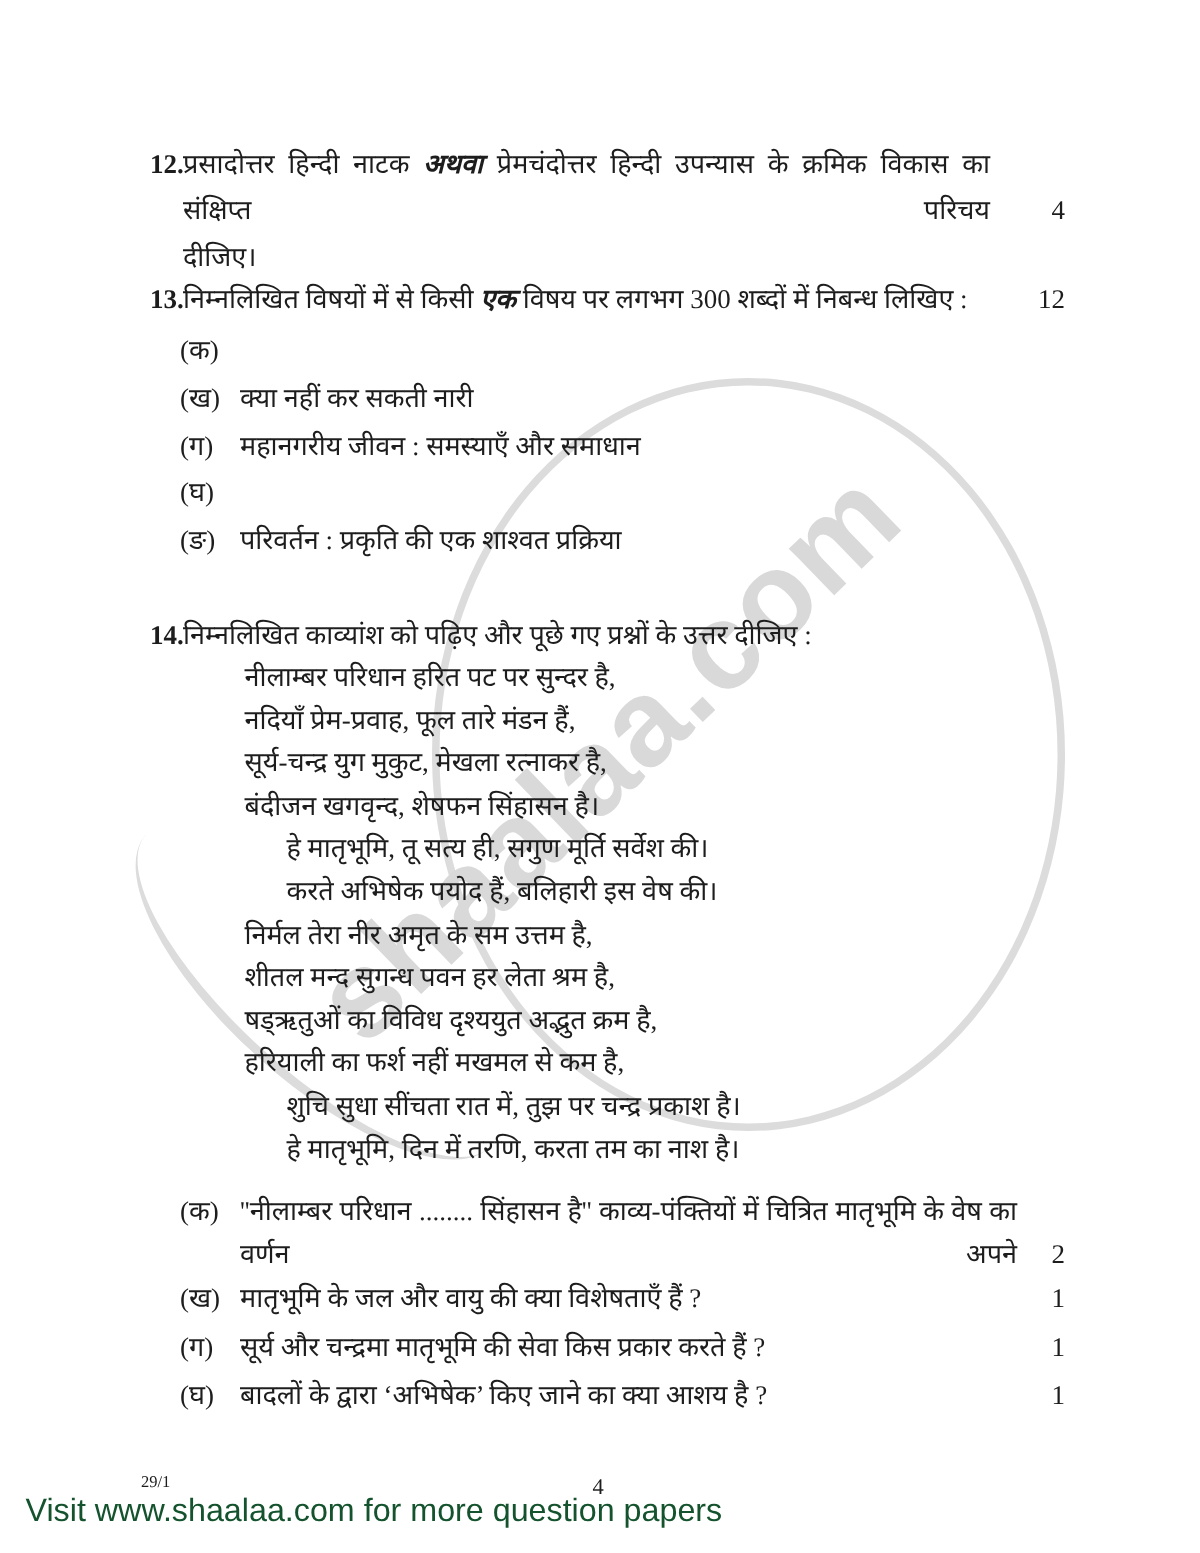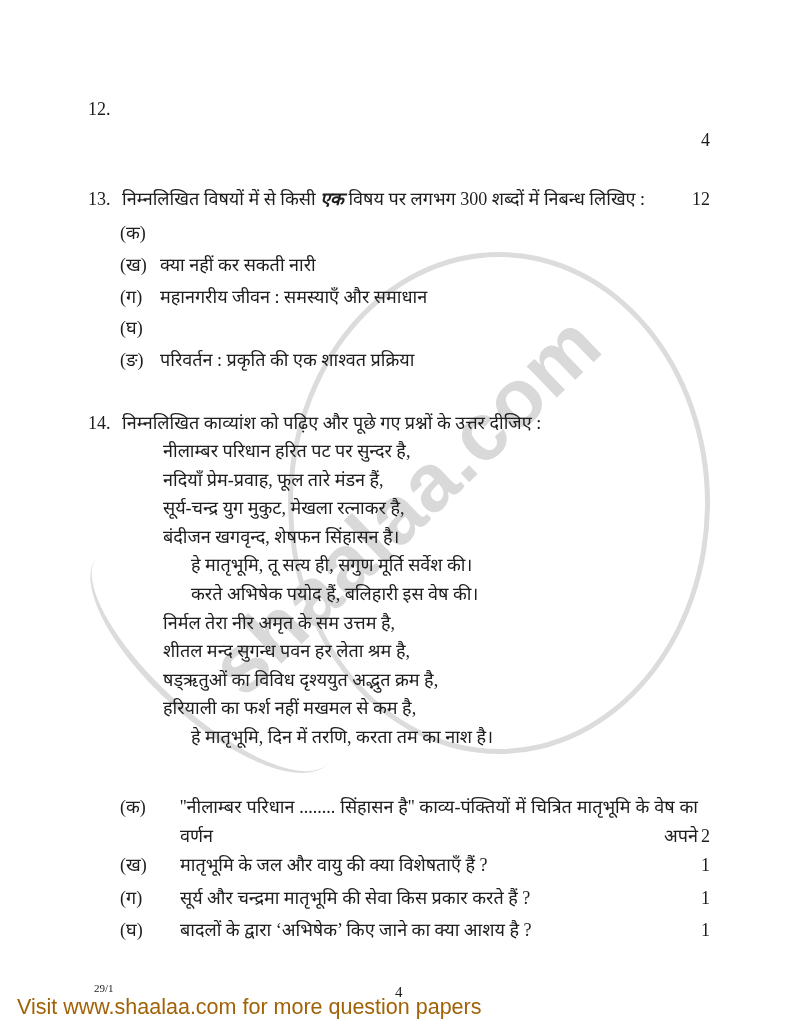--- a/index.html
+++ b/index.html
@@ -24,68 +24,72 @@
     line-height:105px; text-align:center; transform:rotate(-44deg);
     font-family:"Liberation Sans", sans-serif; font-size:82px; font-weight:bold;
     letter-spacing:1px; color:#d9d9d9; white-space:nowrap;
   }
 
   
   .qrow { position:absolute; left:88px; width:622px; line-height:31px; }
   #q12 { top:94px; }
   #q13 { top:184px; }
   #q14 { top:408px; }
-  .qnum { position:absolute; left:0; top:0; font-weight:normal; }
+  .qnum { position:absolute; left:12px; top:0; font-weight:bold; }
   .qbody { margin-left:34px; }
   #q12 .qbody { width:538px; }
   .jline { text-align:justify; text-align-last:justify; }
   .bi { font-weight:bold; font-style:italic; }
   .marks { position:absolute; right:0; top:0; }
   #q12 .marks { top:31px; }
 
   
   .q13-items { position:absolute; left:120px; top:218px; }
   .q13-item { height:31.8px; line-height:31.8px; display:flex; }
   .item-label { width:40px; flex:0 0 40px; }
 
   
   .poem { position:absolute; left:163px; top:437px; line-height:28.6px; }
   .poem .ind { padding-left:28px; }
 
   
   .subq { position:absolute; left:120px; width:590px; line-height:29px; }
   .slabel { position:absolute; left:0; top:0; }
-  .sbody { margin-left:60px; width:518px; }
+  .sbody { margin-left:40px; width:518px; }
   #sq-ka  { top:793px; }
   #sq-kha { top:851px; }
   #sq-ga  { top:884px; }
   #sq-gha { top:916px; }
   #sq-ka .marks { top:29px; }
 
   
   .f-code   { position:absolute; left:94px;  top:982px; font-size:11px; }
   .f-page   { position:absolute; left:395px; top:984px; font-size:15px; }
   .f-banner {
     position:absolute; left:17px; top:995px;
-    font-family:"Liberation Sans", sans-serif; font-size:21.5px; color:#a16207;
+    font-family:"Liberation Sans", sans-serif; font-size:21.5px; color:#14532d;
     white-space:nowrap;
   }
 </style>
 </head>
 <body>
 
 <div class="page">
 
   <div class="wm-ring"></div>
   <div class="wm-paren"></div>
   <div class="wm-text">shaalaa.com</div>
 
   <div class="qrow" id="q12">
     <span class="qnum">12.</span>
     <div class="qbody">
+      <div class="jline">
+        <span>प्रसादोत्तर हिन्दी नाटक </span><span class="bi">अथवा</span><span> प्रेमचंदोत्तर हिन्दी उपन्यास के क्रमिक विकास का संक्षिप्त परिचय</span>
+      </div>
+      <div>दीजिए।</div>
     </div>
     <span class="marks">4</span>
   </div>
 
   <div class="qrow" id="q13">
     <span class="qnum">13.</span>
     <div class="qbody">
       <span>निम्नलिखित विषयों में से किसी </span><span class="bi">एक</span><span> विषय पर लगभग 300 शब्दों में निबन्ध लिखिए :</span>
     </div>
     <span class="marks">12</span>
@@ -121,20 +125,21 @@
     <div>नीलाम्बर परिधान हरित पट पर सुन्दर है,</div>
     <div>नदियाँ प्रेम-प्रवाह, फूल तारे मंडन हैं,</div>
     <div>सूर्य-चन्द्र युग मुकुट, मेखला रत्नाकर है,</div>
     <div>बंदीजन खगवृन्द, शेषफन सिंहासन है।</div>
     <div class="ind">हे मातृभूमि, तू सत्य ही, सगुण मूर्ति सर्वेश की।</div>
     <div class="ind">करते अभिषेक पयोद हैं, बलिहारी इस वेष की।</div>
     <div>निर्मल तेरा नीर अमृत के सम उत्तम है,</div>
     <div>शीतल मन्द सुगन्ध पवन हर लेता श्रम है,</div>
     <div>षड्ऋतुओं का विविध दृश्ययुत अद्भुत क्रम है,</div>
     <div>हरियाली का फर्श नहीं मखमल से कम है,</div>
+    <div class="ind">शुचि सुधा सींचता रात में, तुझ पर चन्द्र प्रकाश है।</div>
     <div class="ind">हे मातृभूमि, दिन में तरणि, करता तम का नाश है।</div>
   </div>
 
   <div class="subq" id="sq-ka">
     <span class="slabel">(क)</span>
     <div class="sbody">
       <div class="jline">''नीलाम्बर परिधान ........ सिंहासन है'' काव्य-पंक्तियों में चित्रित मातृभूमि के वेष का वर्णन अपने</div>
     </div>
     <span class="marks">2</span>
   </div>

